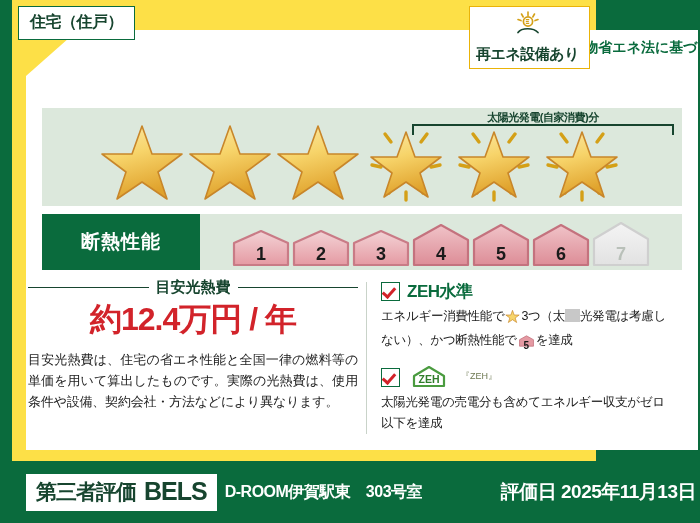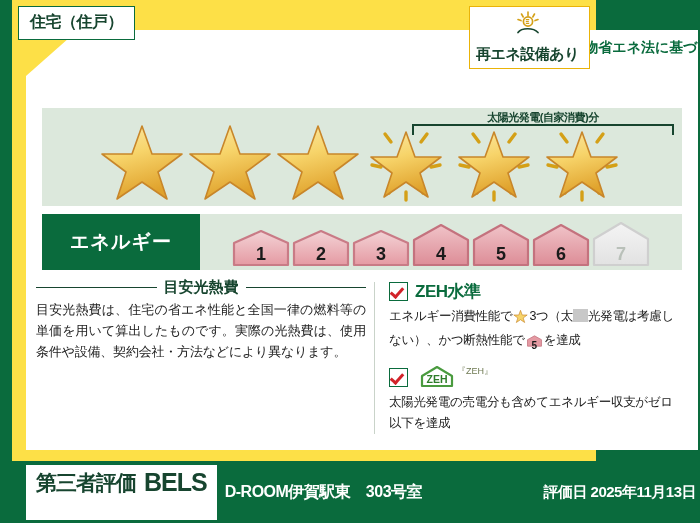--- a/index.html
+++ b/index.html
@@ -101,21 +101,21 @@
   .houses{display:flex;align-items:flex-end;gap:2px;padding-bottom:3px;}
   .house{position:relative;}
   .house svg{display:block;}
   .house .num{
     position:absolute;left:0;right:0;bottom:2px;
     text-align:center;font-size:18px;font-weight:bold;color:#1a1a1a;
   }
   .house.off .num{color:#b9c0b9;}
 
   
-  .lower{position:absolute;left:24px;top:278px;width:644px;display:flex;z-index:5;}
+  .lower{position:absolute;left:16px;top:278px;width:644px;display:flex;z-index:5;}
   .lower-left{width:330px;flex:0 0 330px;}
   .divider-v{
     width:1px;background:#c9d3c9;margin:4px 14px 0 8px;flex:0 0 1px;height:152px;
   }
   .lower-right{flex:1;padding-top:2px;}
 
   .cost-head{display:flex;align-items:center;gap:7px;margin-bottom:2px;}
   .cost-head .line{flex:1;height:1px;background:#17452f;}
   .cost-head .t{font-size:15px;font-weight:bold;color:#17452f;white-space:nowrap;}
   .cost-val{
@@ -149,44 +149,44 @@
     display:inline-block;vertical-align:-4px;margin:0 2px;position:relative;
   }
   .inline-house .n{
     position:absolute;left:0;right:0;bottom:0px;text-align:center;
     font-size:10px;font-weight:bold;color:#1a1a1a;
   }
   .redact{
     display:inline-block;width:15px;height:13px;background:#c8c8c8;
     vertical-align:-2px;
   }
-  .zeh-logo{display:inline-flex;align-items:flex-start;gap:2px;vertical-align:-6px;margin-left:4px;}
+  .zeh-logo{display:inline-flex;align-items:center;gap:14px;vertical-align:-6px;margin-left:4px;}
   .zeh-logo .mark{font-size:9px;color:#6f7a53;font-weight:normal;padding-bottom:1px;}
 
   
   .bottom{
     position:absolute;left:0;bottom:0;width:700px;height:62px;
     background:#0a6b3d;z-index:5;
     display:flex;align-items:center;
   }
   .bels{
     background:#fff;margin-left:14px;
-    padding:4px 10px 23px 10px;
+    padding:4px 10px 5px 10px;
     display:flex;align-items:center;gap:8px;
   }
   .bels .third{font-size:21px;font-weight:bold;color:#17452f;letter-spacing:-1px;}
   .bels .word{font-size:25px;font-weight:bold;letter-spacing:-1px;line-height:1;}
   .bels .word .b{color:#17452f;}
   .bldg{
     color:#fff;font-size:16px;font-weight:bold;margin-left:8px;letter-spacing:-0.5px;
   }
   .evaldate{
     margin-left:auto;margin-right:16px;text-align:right;color:#fff;
   }
-  .evaldate .d{font-size:15px;font-weight:bold;letter-spacing:-0.5px;}
+  .evaldate .d{font-size:19px;font-weight:bold;letter-spacing:-0.5px;}
   .evaldate .id{font-size:10px;font-weight:bold;margin-top:1px;}
 </style>
 </head>
 <body>
 
 <div id="label">
 
   <div class="panel"></div>
 
   <div class="chip-housing">住宅（住戸）</div>
@@ -293,21 +293,21 @@
               </g>
               <polygon points="43,14 52,39 78,39 57,55 65,79 43,64 21,79 29,55 8,39 34,39" fill="url(#sg)" stroke="#c8862a" stroke-width="1.6" stroke-linejoin="round"></polygon>
             </svg>
           </div>
         </div>
       </div>
     </div>
 
     <div class="row insul">
       <div class="row-key insul">
-        <span>エネルギー</span>
+        <span>断熱性能</span>
       </div>
       <div class="row-val">
         <div class="houses">
 
           <div class="house">
             <svg width="58" height="38" viewBox="0 0 58 38">
               <defs>
                 <linearGradient id="hp" x1="0" y1="0" x2="0" y2="1">
                   <stop offset="0%" stop-color="#f3d3d6"></stop>
                   <stop offset="100%" stop-color="#e59aa3"></stop>
@@ -374,20 +374,21 @@
   </div>
 
   <div class="lower">
 
     <div class="lower-left">
       <div class="cost-head">
         <span class="line"></span>
         <span class="t">目安光熱費</span>
         <span class="line"></span>
       </div>
+      <div class="cost-val">約12.4万円 / 年</div>
       <div class="cost-desc">目安光熱費は、住宅の省エネ性能と全国一律の燃料等の単価を用いて算出したものです。実際の光熱費は、使用条件や設備、契約会社・方法などにより異なります。</div>
     </div>
 
     <div class="divider-v"></div>
 
     <div class="lower-right">
 
       <div class="check-block">
         <div class="check-title">
           <span class="cbox"></span>

